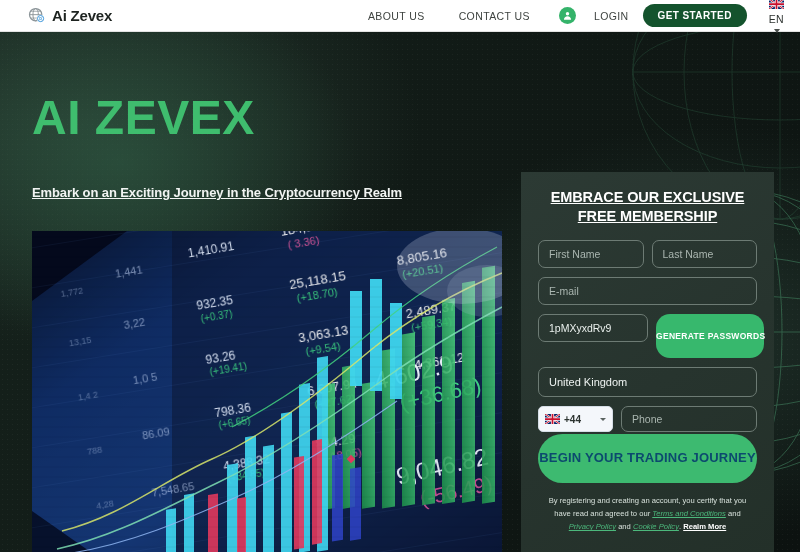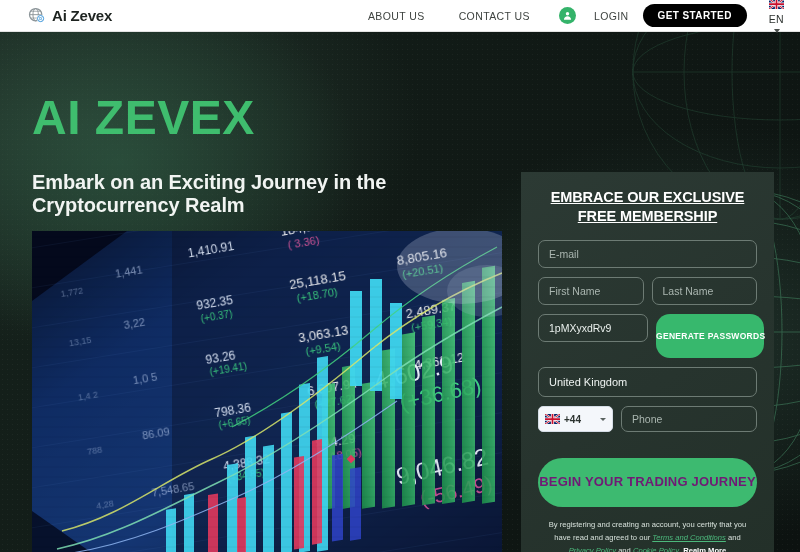--- a/index.html
+++ b/index.html
@@ -32,21 +32,21 @@
     padding:0 17px; cursor:pointer; white-space:nowrap;
   }
   .nav-login-wrap { display:flex; align-items:center; gap:18px; padding:0 10px 0 12px; cursor:pointer; }
   .login-avatar {
     width:17px; height:17px; border-radius:50%;
     background:#34b36a; display:flex; align-items:center; justify-content:center;
     flex:0 0 auto;
   }
   .login-text { font-size:10.5px; color:#3d423f; letter-spacing:0.4px; }
   .btn-get-started {
-    background:#000000; color:#fff; border:none;
+    background:#14532d; color:#fff; border:none;
     font-family:inherit; font-size:10px; font-weight:bold; letter-spacing:0.4px;
     padding:6px 15px; border-radius:12px; cursor:pointer; white-space:nowrap;
     margin-left:4px;
   }
   .lang-select { display:flex; align-items:center; gap:4px; margin-left:22px; cursor:pointer;flex-direction:column; }
   .flag { width:15px; height:10px; flex:0 0 auto; display:block; }
   .lang-code { font-size:10.5px; color:#2e3330; letter-spacing:0.3px; }
   .caret { width:0;height:0;border-left:3.5px solid transparent;border-right:3.5px solid transparent;border-top:4px solid #4a4f4c; margin-left:1px;}
 
   
@@ -78,23 +78,24 @@
     opacity:0.28; pointer-events:none;
   }
 
   
   .hero-left { position:absolute; left:32px; top:62px; width:470px; z-index:10; }
   .hero-title {
     font-size:48px; font-weight:bold; color:#3fbd6e;
     letter-spacing:0.5px; line-height:1.0;
   }
   .hero-sub {
-    margin-top:29px;
-    font-size:20px; font-weight:bold; color:#f1f4f2;
+    margin-top:43px;
+    font-size:13px; font-weight:bold; color:#f1f4f2;
     letter-spacing:-0.1px;
+    text-decoration:underline;
   }
 
   
   .photo {
     position:absolute; left:32px; top:199px;
     width:470px; height:322px;
     overflow:hidden;
     background:#0b1a3d;
     z-index:10;
   }
@@ -125,34 +126,34 @@
   .fld::placeholder { color:#aab6b0; }
   .fld.full { width:100%; }
   .btn-genpass {
     flex:0 0 auto; width:108px; height:44px;
     border:none; border-radius:14px; background:#37b86d;
     color:#fff; font-family:inherit; font-size:8.5px; font-weight:bold;
     letter-spacing:0.3px; cursor:pointer; white-space:nowrap;
   }
   .fld.pw { flex:0 0 auto; width:110px; }
   .fld.country { height:30px; display:flex; align-items:center; font-size:11px; color:#eef3f1;text-align:center; }
-  .phone-row { display:flex; gap:8px; margin-bottom:26px; align-items:center; }
+  .phone-row { display:flex; gap:8px; margin-bottom:2px; align-items:center; }
   .cc-select {
     flex:0 0 auto; width:75px; height:26px;
     background:#f4f7fb; border:1px solid #d5dde6; border-radius:5px;
     display:flex; align-items:center; gap:4px; padding:0 6px;
     cursor:pointer;
   }
   .cc-code { font-size:10px; color:#2c3330; font-weight:bold; }
   .caret-dark { width:0;height:0;border-left:3px solid transparent;border-right:3px solid transparent;border-top:3.5px solid #5a6360; margin-left:auto;}
   .fld.phone { flex:1 1 auto; height:26px; }
   .btn-begin {
     display:block; width:100%; height:49px;
     border:none; border-radius:25px; background:#3dba70;
-    color:#701a75; font-family:inherit; font-size:13px; font-weight:bold;
+    color:#0c4a6e; font-family:inherit; font-size:13px; font-weight:bold;
     letter-spacing:0.2px; line-height:1.25; cursor:pointer;
     margin-bottom:11px;
   }
   .disclaimer {
     text-align:center; color:#d6e0da; font-size:7.6px; line-height:1.72;
     padding:0 3px;
   }
   .disclaimer a { color:#4cb87c; text-decoration:underline;font-style:italic; }
   .disclaimer .readmore { color:#ffffff; font-weight:bold; text-decoration:underline; }
 </style>
@@ -441,26 +442,26 @@
           </g>
         </g>
       </svg>
     </div>
 
     <div class="signup">
 
       <div class="signup-title">EMBRACE OUR EXCLUSIVE FREE MEMBERSHIP</div>
 
       <div class="field-row">
-        <input class="fld full" type="text" placeholder="E-mail" style="">
-      </div>
-
-      <div class="field-row">
         <input class="fld" type="text" placeholder="First Name" style="">
         <input class="fld" type="text" placeholder="Last Name" style="">
+      </div>
+
+      <div class="field-row">
+        <input class="fld full" type="text" placeholder="E-mail" style="">
       </div>
 
       <div class="field-row">
         <input class="fld pw" type="text" value="1pMXyxdRv9" style="">
         <button class="btn-genpass">GENERATE PASSWORDS</button>
       </div>
 
       <div class="field-row">
         <div class="fld full country">United Kingdom</div>
       </div>

